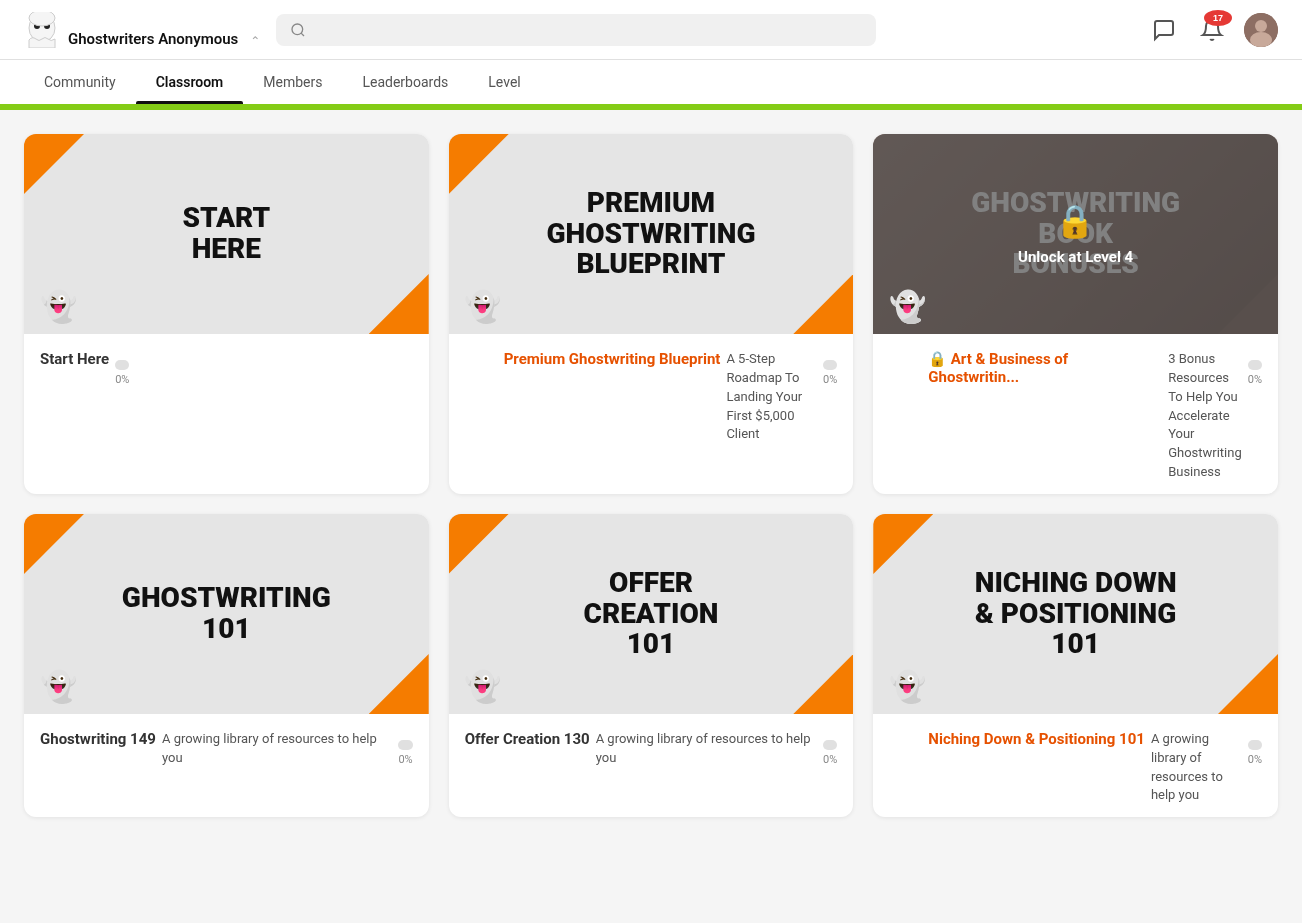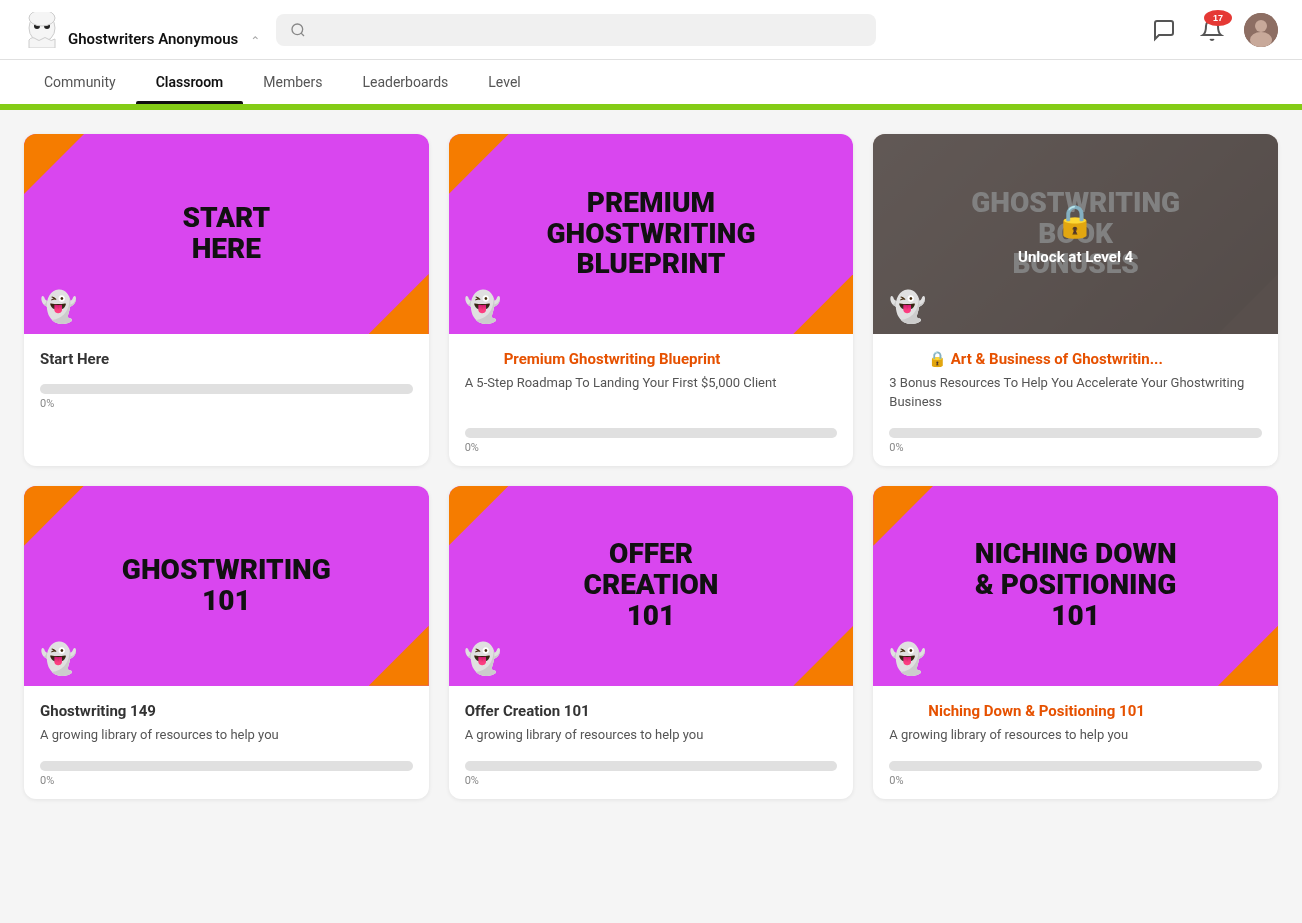--- a/index.html
+++ b/index.html
@@ -155,21 +155,21 @@
       border-radius: 12px;
       overflow: hidden;
       box-shadow: 0 1px 4px rgba(0,0,0,0.08);
       display: flex;
       flex-direction: column;
     }
 
     .card-image {
       position: relative;
       height: 200px;
-      background: #d946ef;
+      background: #e5e5e5;
       overflow: hidden;
       display: flex;
       align-items: center;
       justify-content: center;
     }
 
     
     .corner-accent-tl {
       position: absolute;
       top: 0;
@@ -240,21 +240,21 @@
     }
 
     .brown-title {
       color: #fff !important;
     }
 
     .card-body {
       padding: 16px 16px 12px;
       flex: 1;
       display: flex;
-      flex-direction: column;
+      flex-direction: row;
       gap: 6px;
     }
     .card-course-title {
       font-size: 15px;
       font-weight: 700;
       color: #333;
     }
     .card-course-title.orange {
       color: #e65100;
       padding-left: 39px;
@@ -423,21 +423,21 @@
     </div>
 
     <div class="card">
       <div class="card-image">
         <div class="corner-accent-tl"></div>
         <div class="corner-accent-br"></div>
         <div class="card-title-text">OFFER<br>CREATION<br>101</div>
         <div class="card-ghost">👻</div>
       </div>
       <div class="card-body">
-        <div class="card-course-title">Offer Creation 101</div>
+        <div class="card-course-title">Offer Creation 130</div>
         <div class="card-desc">A growing library of resources to help you</div>
         <div class="card-progress">
           <div class="progress-bar-bg">
             <div class="progress-bar-fill" style="width:0%"></div>
           </div>
           <div class="progress-label">0%</div>
         </div>
       </div>
     </div>
 

